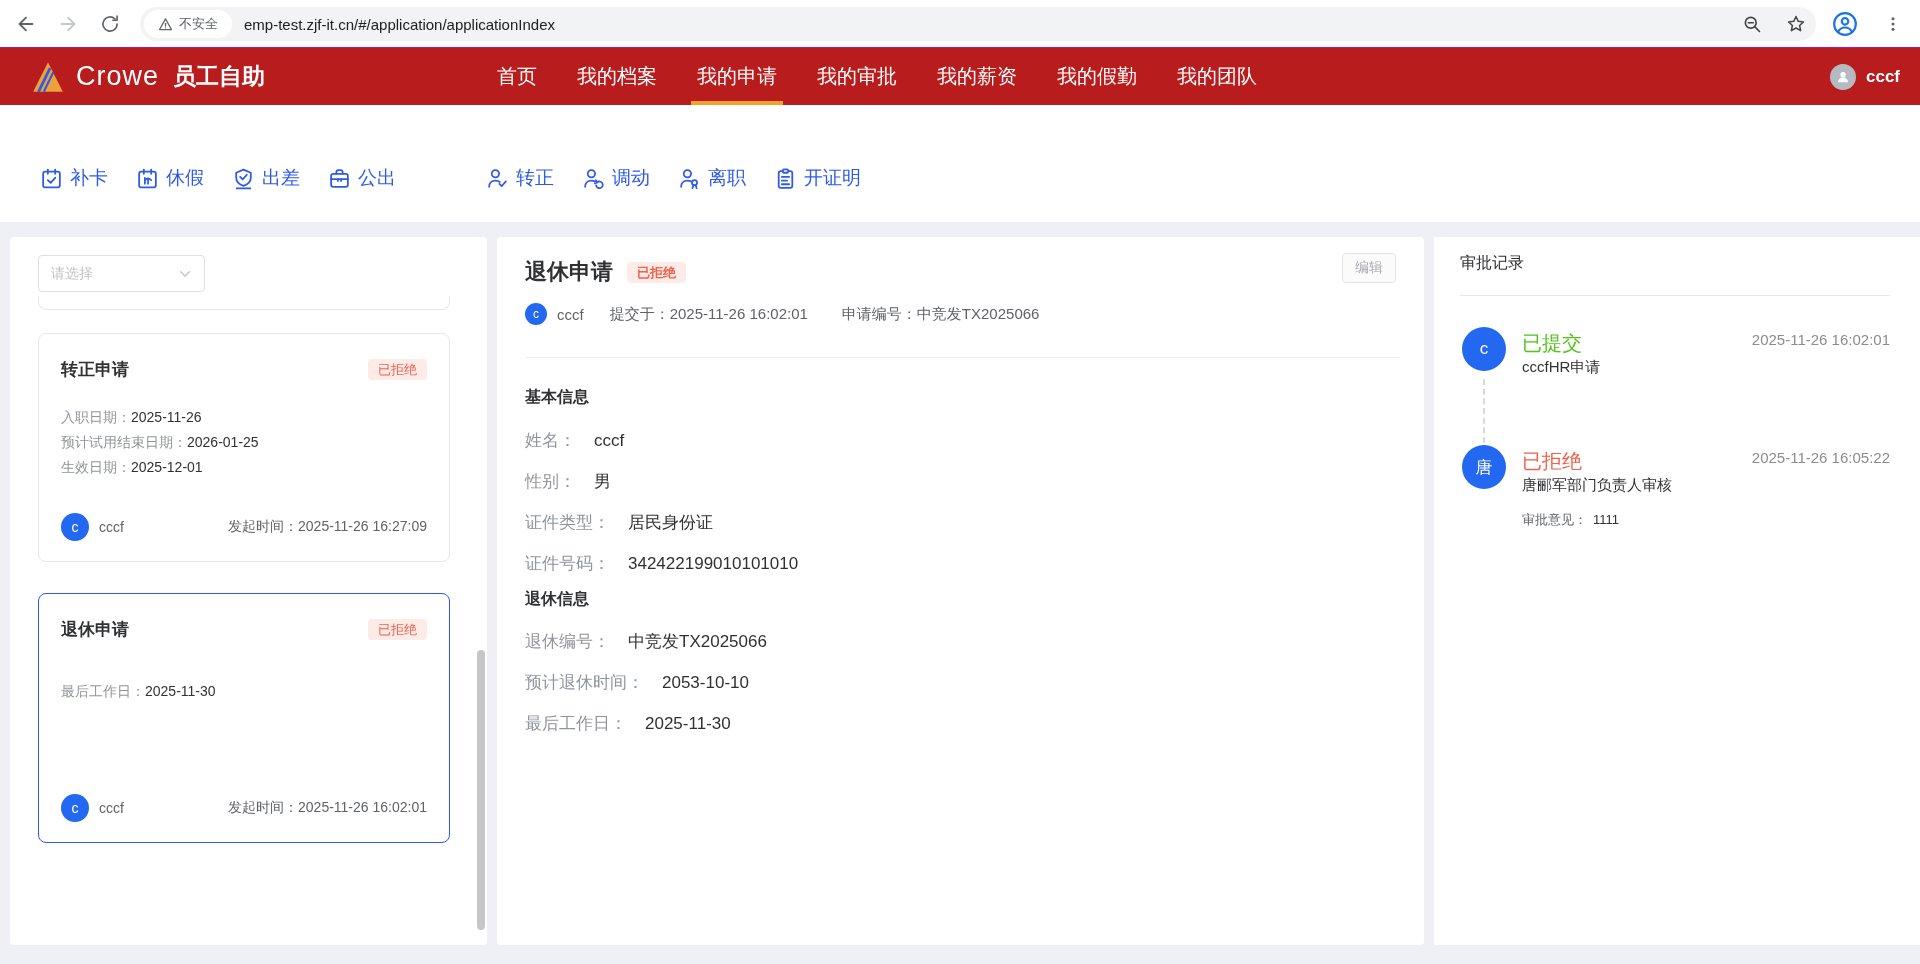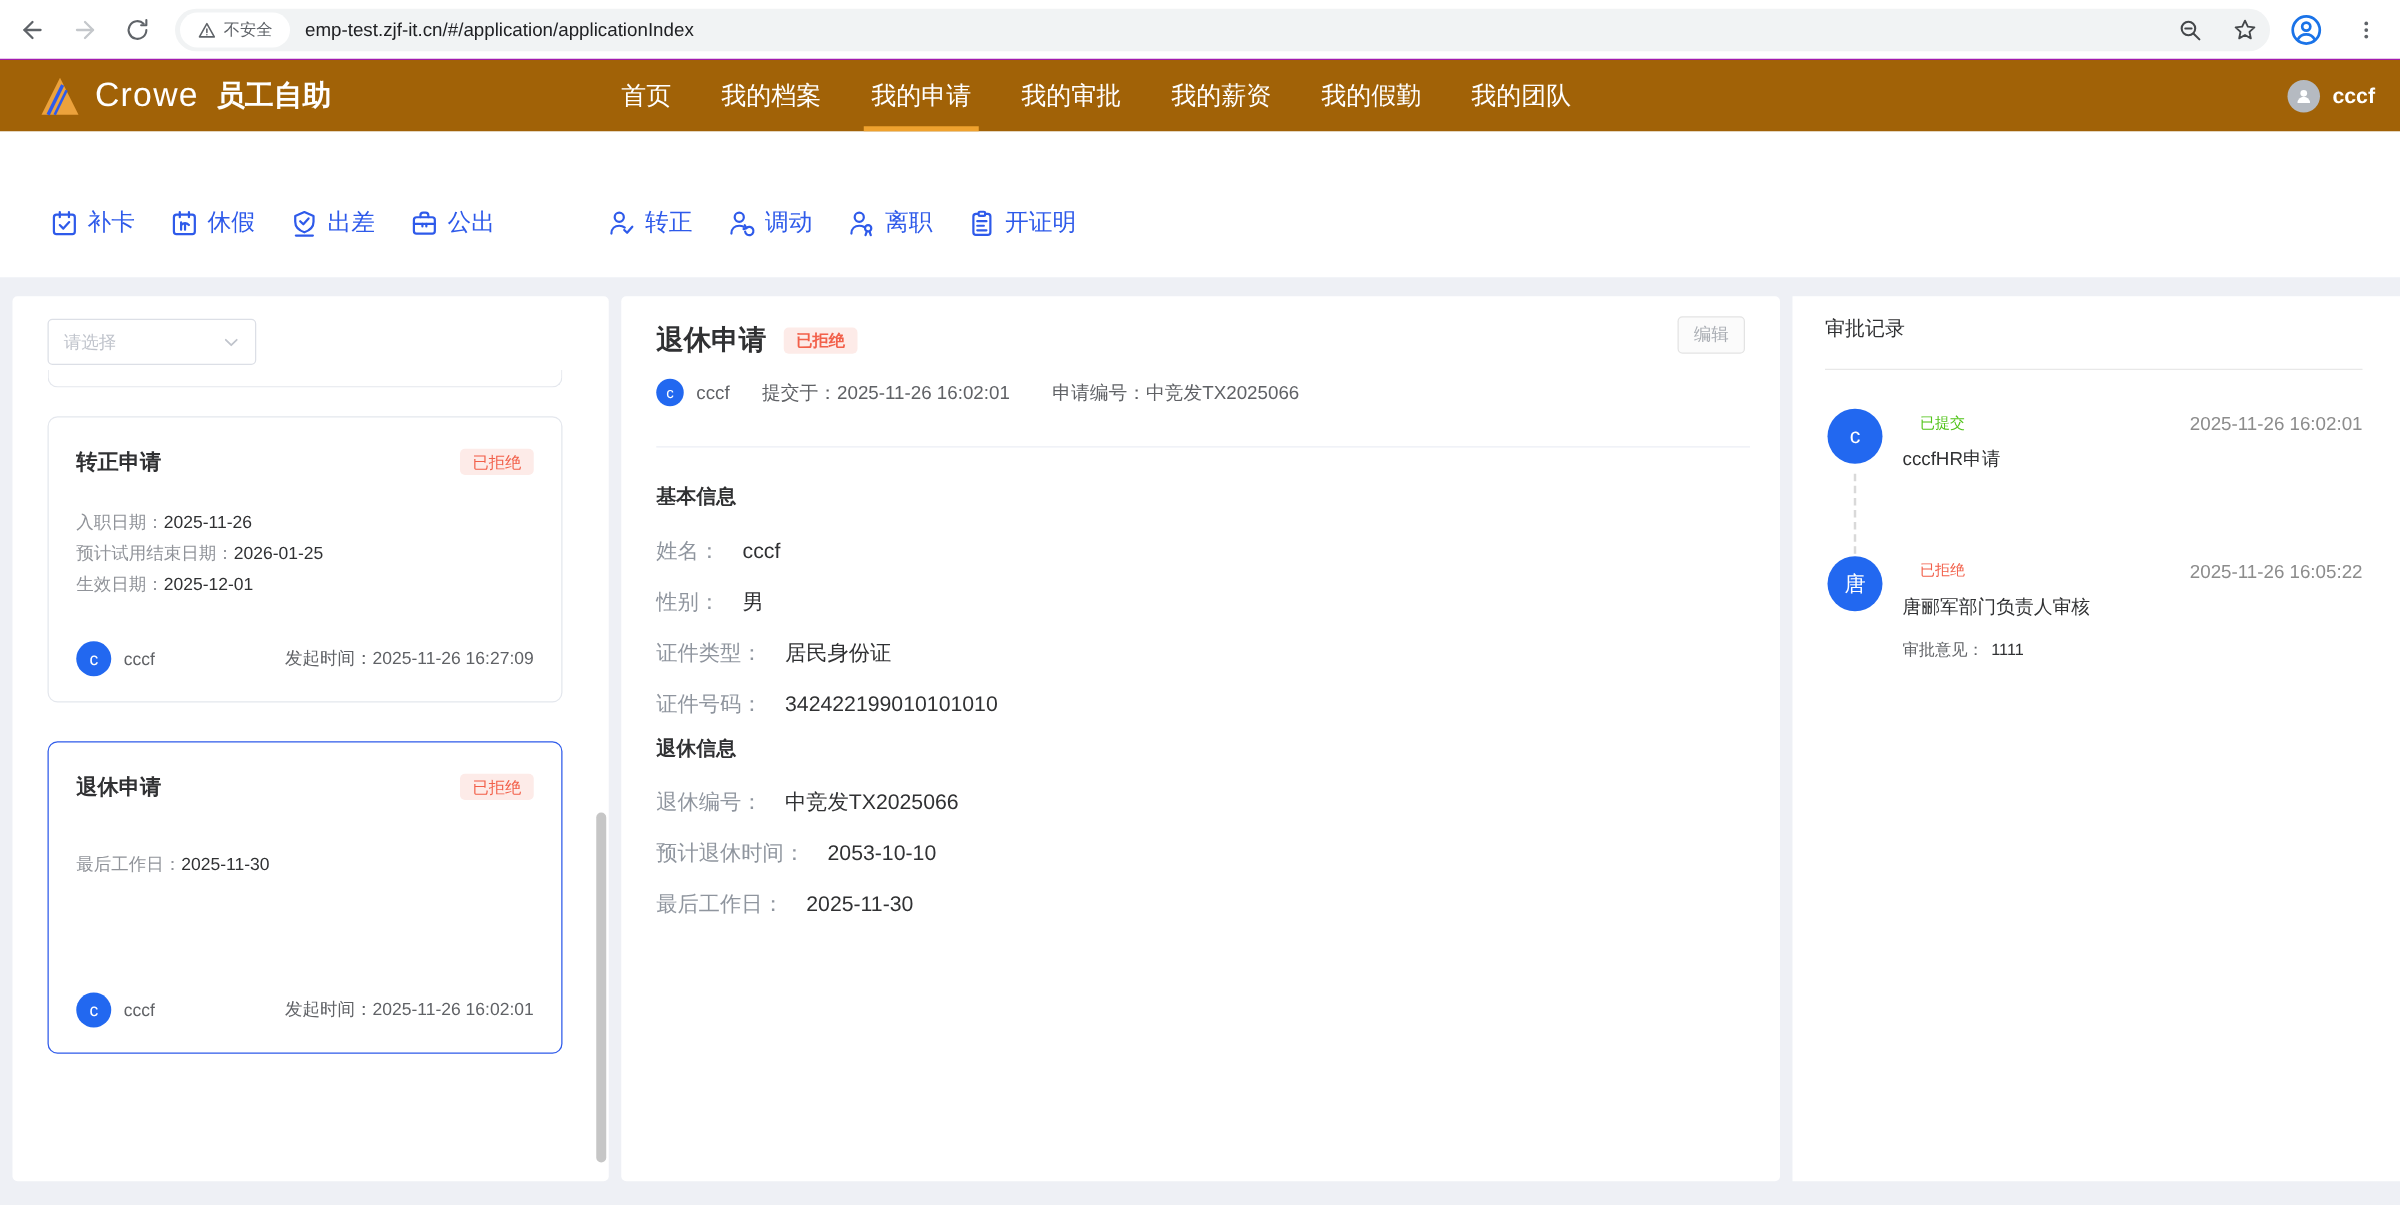--- a/index.html
+++ b/index.html
@@ -18,21 +18,21 @@
                    border-radius:14px; height:28px; padding:0 14px; margin-left:4px;
                    color:#5f6368; font-size:13px; }
   .url-text { margin-left:12px; font-size:15px; color:#202124; }
   .omni-right { position:absolute; right:10px; top:0; height:34px; display:flex;
                 align-items:center; gap:24px; }
   .chrome-right { position:absolute; right:0; top:0; height:48px; display:flex;
                   align-items:center; gap:26px; padding-right:18px; }
 
   
   .app-header { position:absolute; top:48px; left:0; width:1920px; height:57px;
-                background:#a16207; display:flex; align-items:stretch; z-index:20; }
+                background:#b91c1c; display:flex; align-items:stretch; z-index:20; }
   .logo-group { position:absolute; left:30px; top:0; height:57px; display:flex;
                 align-items:center; }
   .brand-text { color:#fff; font-size:27px; letter-spacing:1px; margin-left:10px;
                 font-weight:400; }
   .app-title  { color:#fff; font-size:23px; font-weight:bold; margin-left:14px; }
   .main-nav { position:absolute; left:477px; top:0; height:57px; display:flex; }
   .nav-item { position:relative; display:flex; align-items:center; padding:0 20px;
               color:#ffffff; font-size:20px; cursor:pointer; }
   .nav-item.active::after { content:""; position:absolute; left:14px; right:14px;
               bottom:0; height:4px; background:#f0a22e; }
@@ -119,21 +119,21 @@
 
   
   .appr-title { position:absolute; left:26px; top:16px; font-size:16px;
                 color:#303133; }
   .appr-divider { position:absolute; left:26px; right:30px; top:58px; height:1px;
                   background:#e8e8e8; }
   .record { position:absolute; left:26px; right:30px; }
   .avatar-lg { position:absolute; left:2px; top:0; width:44px; height:44px;
                border-radius:50%; background:#2268f0; color:#fff; font-size:17px;
                display:flex; align-items:center; justify-content:center; }
-  .rec-status { position:absolute; left:76px; top:3px; font-size:12px; }
+  .rec-status { position:absolute; left:62px; top:3px; font-size:20px; }
   .rec-time { position:absolute; right:0; top:4px; font-size:15px; color:#8c8c8c; }
   .rec-desc { position:absolute; left:62px; top:31px; font-size:15px; color:#303133; }
   .rec-comment { position:absolute; left:62px; top:66px; font-size:13px;
                  color:#606266; }
   .rec-comment .cval { color:#303133; margin-left:6px; }
   .connector { position:absolute; left:49px; top:142px; height:64px; width:0;
                border-left:2px dashed #d9d9d9; }
 
   svg { display:block; }
 </style>

